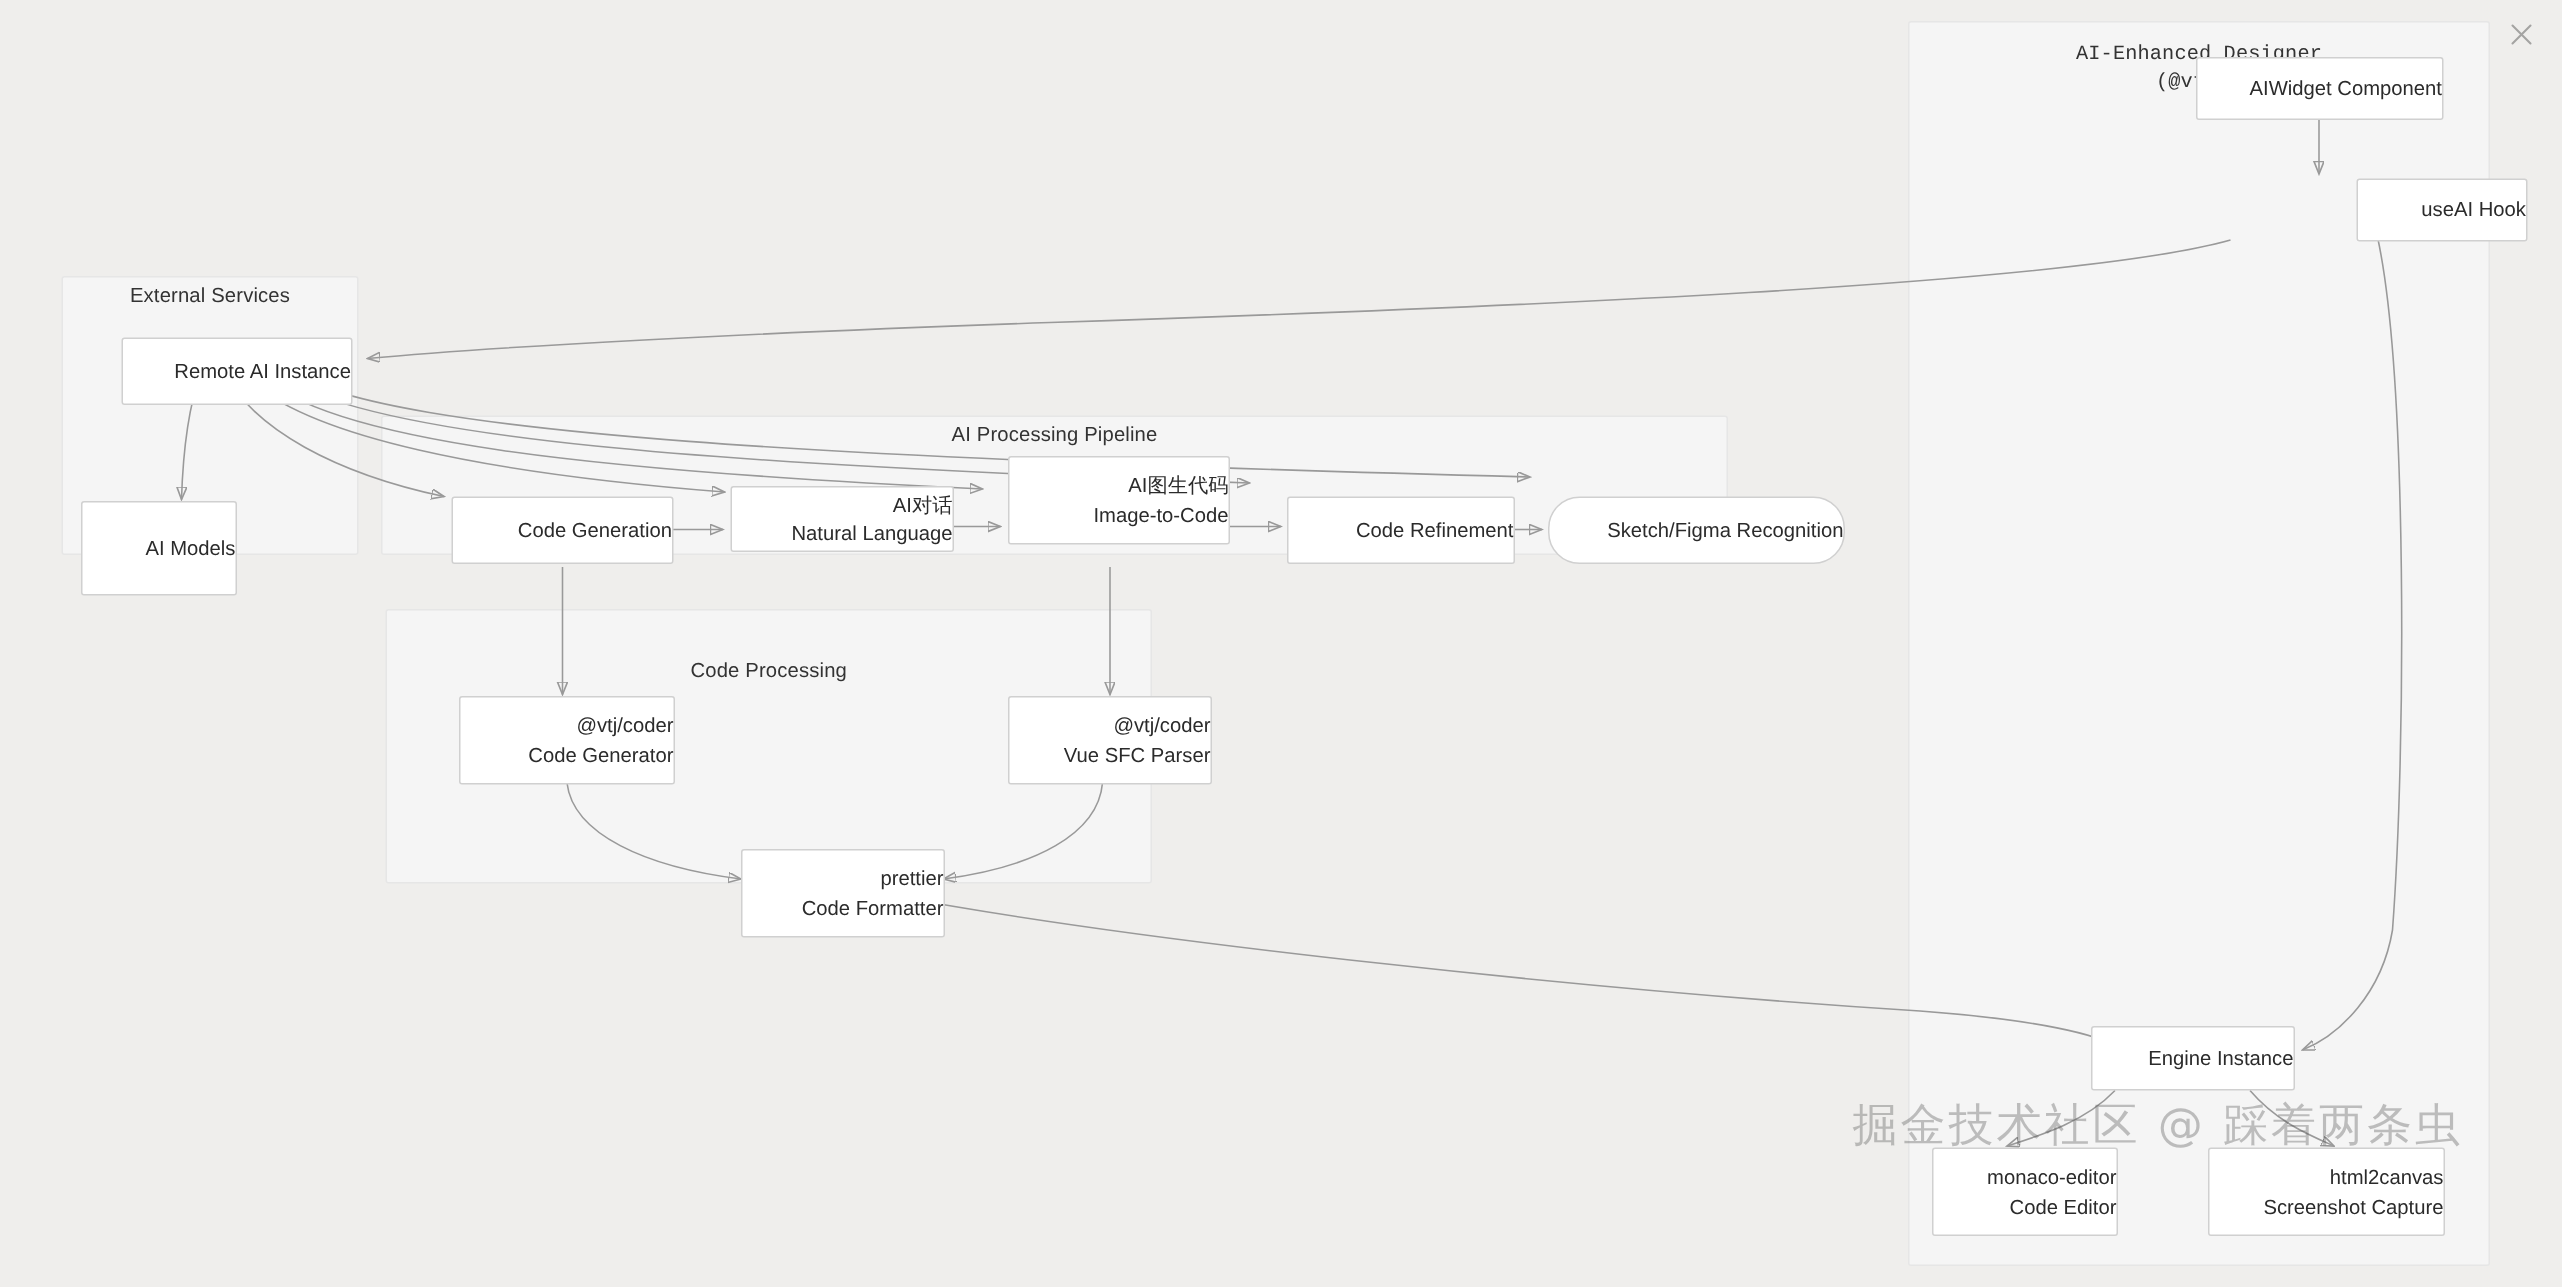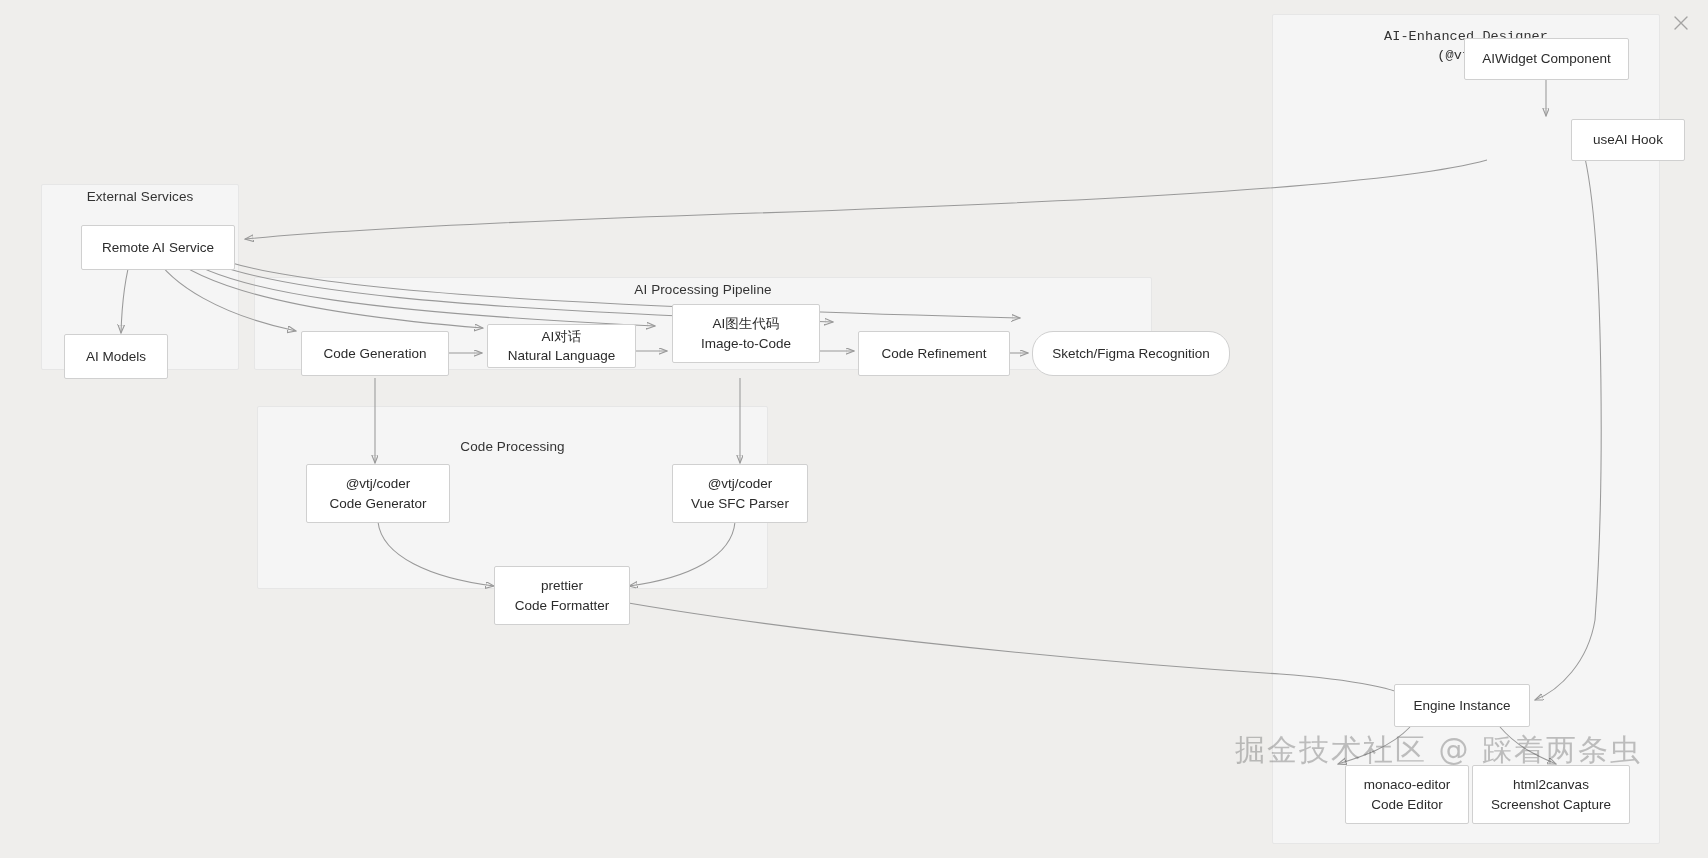--- a/index.html
+++ b/index.html
@@ -37,21 +37,21 @@
   }
   
   .node {
     position: absolute;
     background: #ffffff;
     border: 1px solid #d0d0d0;
     border-radius: 2px;
     box-sizing: border-box;
     display: flex;
     flex-direction: column;
-    align-items: center;
+    align-items: flex-end;
     justify-content: center;
     font-size: 13.5px;
     color: #2b2b2b;
     line-height: 1.42;
     text-align: center;
     z-index: 4;
   }
   .node .l1, .node .l2 { display: block; white-space: nowrap; }
   
   #edges {
@@ -146,24 +146,24 @@
     <path d="M378,522 C382,556 430,578 494,586" marker-end="url(#ah)"></path>
     <path d="M735,522 C732,556 690,578 629,586" marker-end="url(#ah)"></path>
 
     <path d="M595,597 C760,628 1060,660 1280,674 C1360,680 1400,690 1410,698" marker-end="url(#ah)"></path>
 
     <path d="M1410,727 C1390,748 1360,757 1338,764" marker-end="url(#ah)"></path>
     <path d="M1500,727 C1518,748 1540,757 1556,764" marker-end="url(#ah)"></path>
   </svg>
 
   <div class="node" style="left:81px; top:225px; width:154px; height:45px;">
-    <span class="l1">Remote AI Service</span>
-  </div>
-
-  <div class="node" style="left:64px; top:334px; width:104px; height:45px;">
+    <span class="l1">Remote AI Instance</span>
+  </div>
+
+  <div class="node" style="left:54px; top:334px; width:104px; height:63px;">
     <span class="l1">AI Models</span>
   </div>
 
   <div class="node" style="left:301px; top:331px; width:148px; height:45px;">
     <span class="l1">Code Generation</span>
   </div>
 
   <div class="node" style="left:487px; top:324px; width:149px; height:44px;">
     <span class="l1">AI对话</span>
     <span class="l2">Natural Language</span>
@@ -202,21 +202,21 @@
   </div>
 
   <div class="node" style="left:1571px; top:119px; width:114px; height:42px;">
     <span class="l1">useAI Hook</span>
   </div>
 
   <div class="node" style="left:1394px; top:684px; width:136px; height:43px;">
     <span class="l1">Engine Instance</span>
   </div>
 
-  <div class="node" style="left:1345px; top:765px; width:124px; height:59px;">
+  <div class="node" style="left:1288px; top:765px; width:124px; height:59px;">
     <span class="l1">monaco-editor</span>
     <span class="l2">Code Editor</span>
   </div>
 
   <div class="node" style="left:1472px; top:765px; width:158px; height:59px;">
     <span class="l1">html2canvas</span>
     <span class="l2">Screenshot Capture</span>
   </div>
 
   <div id="watermark">掘金技术社区 @ 踩着两条虫</div>

